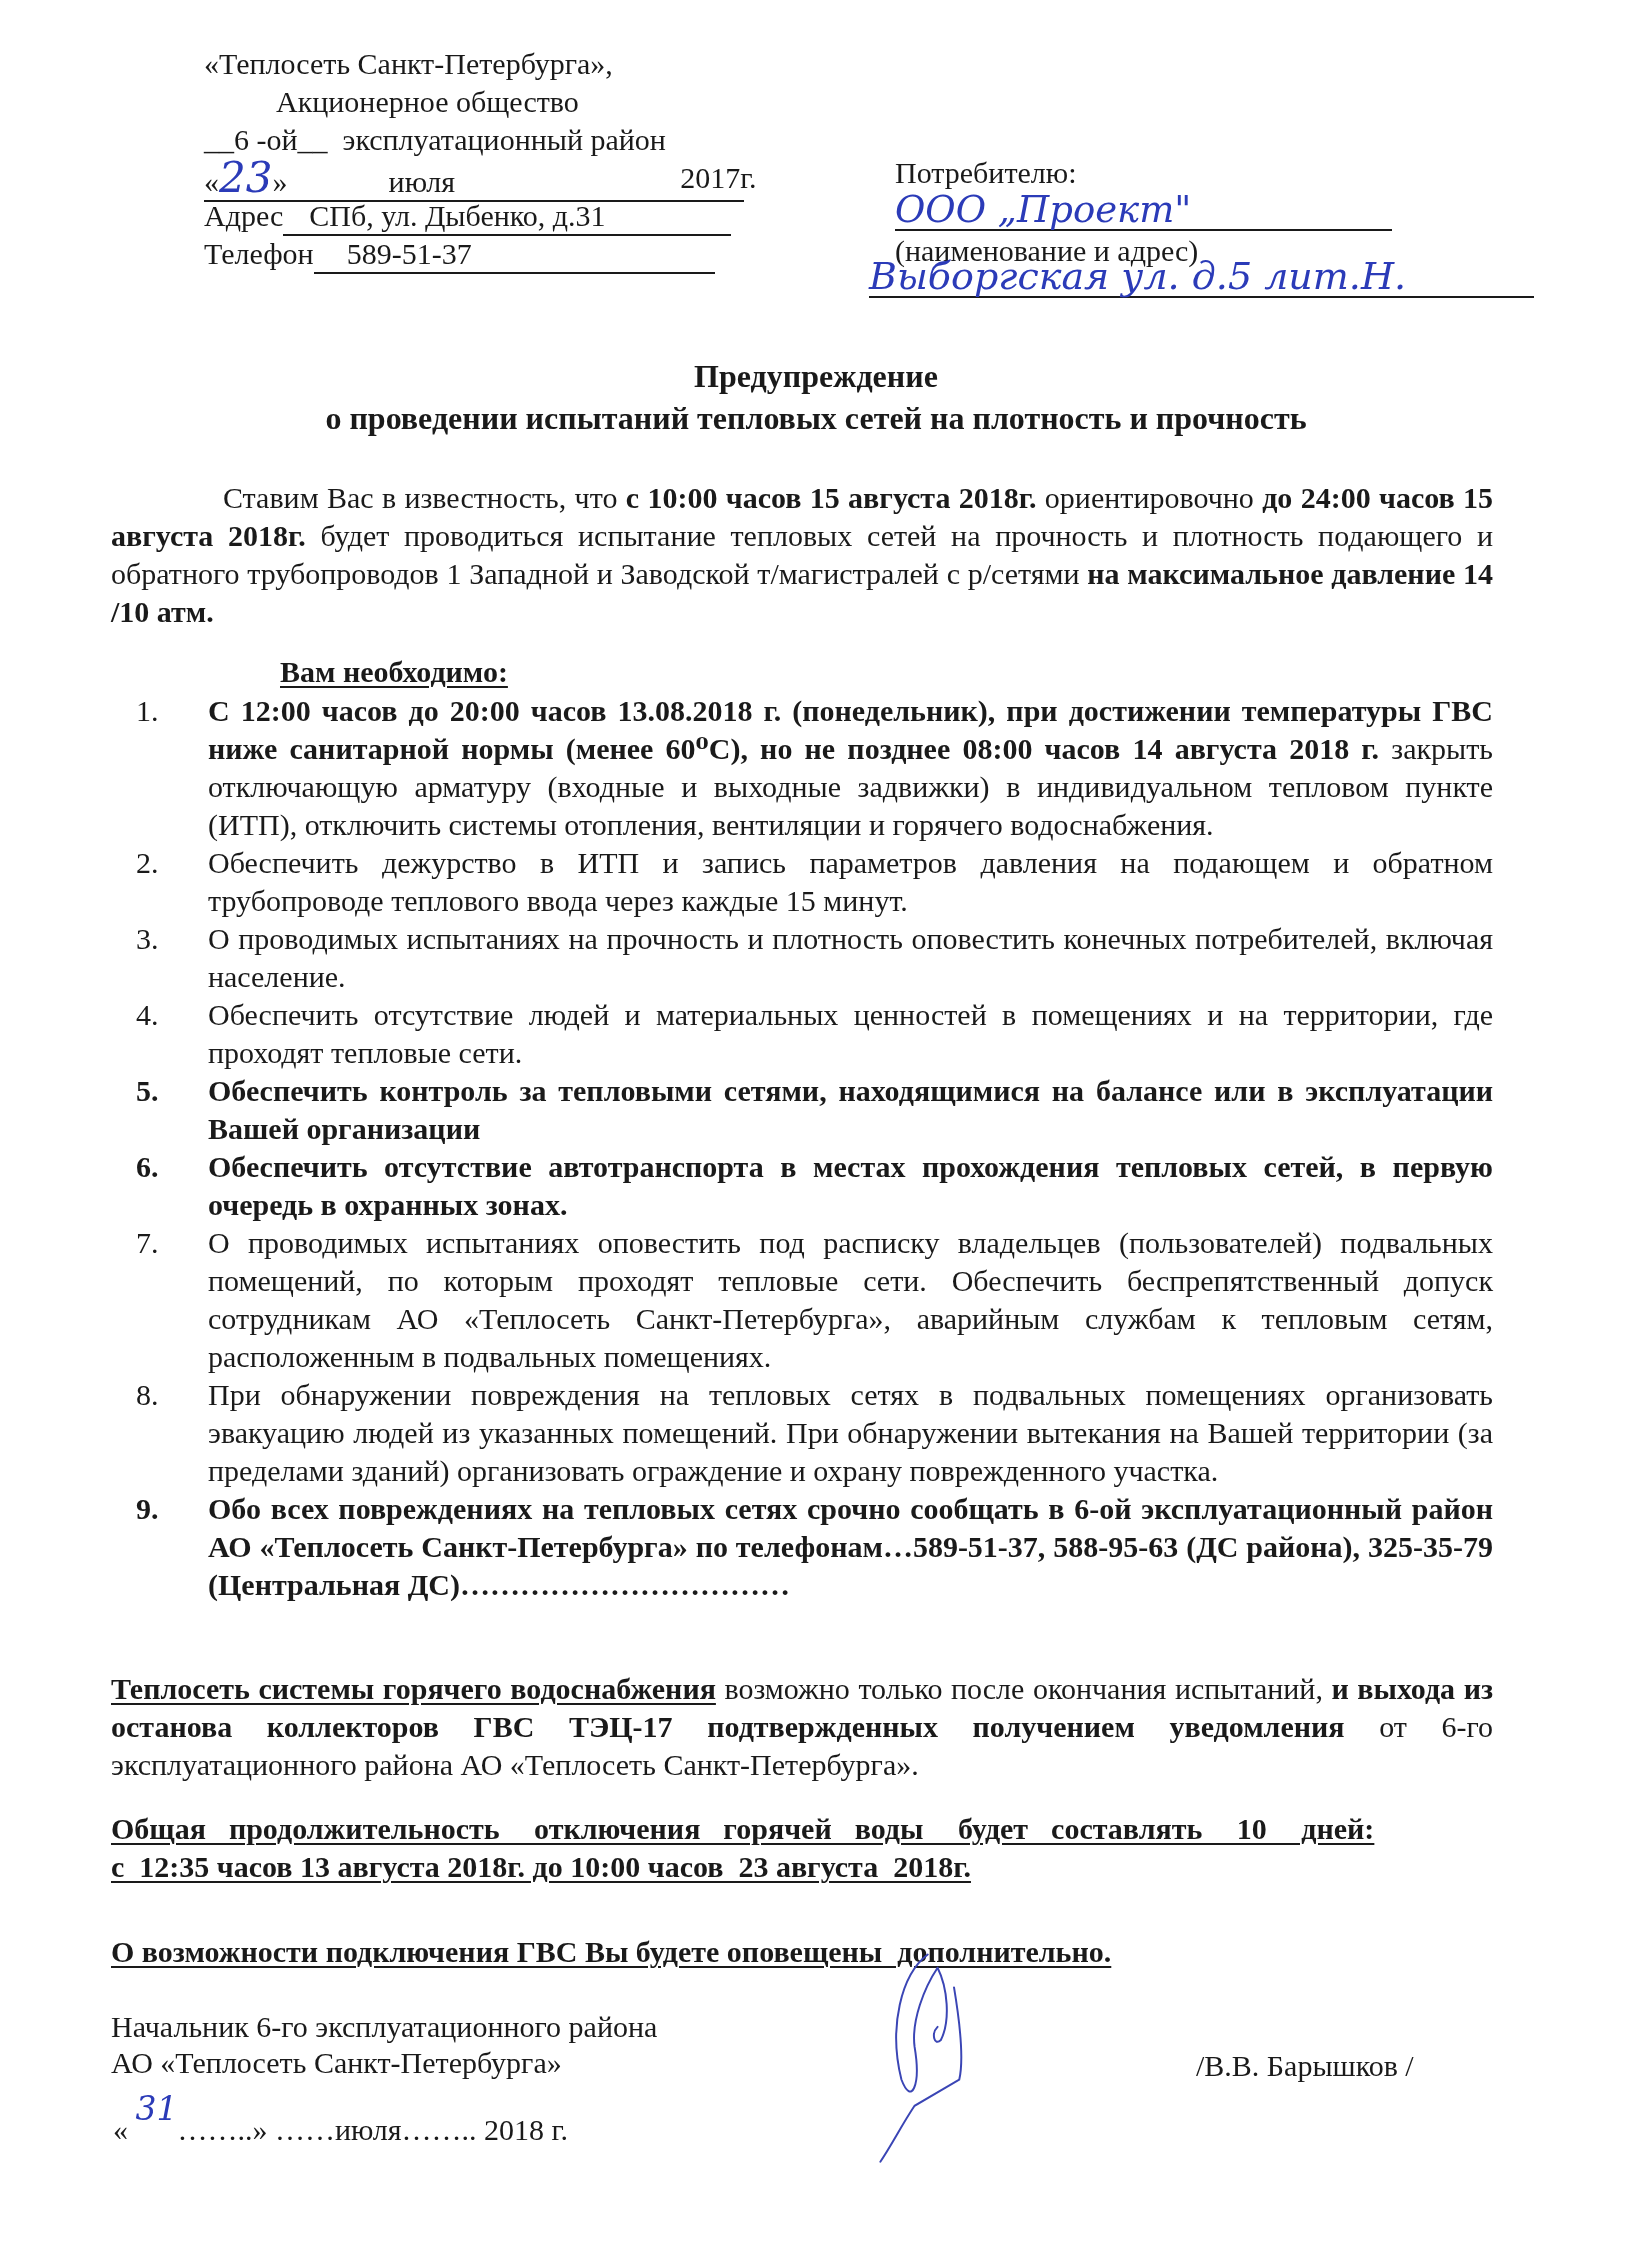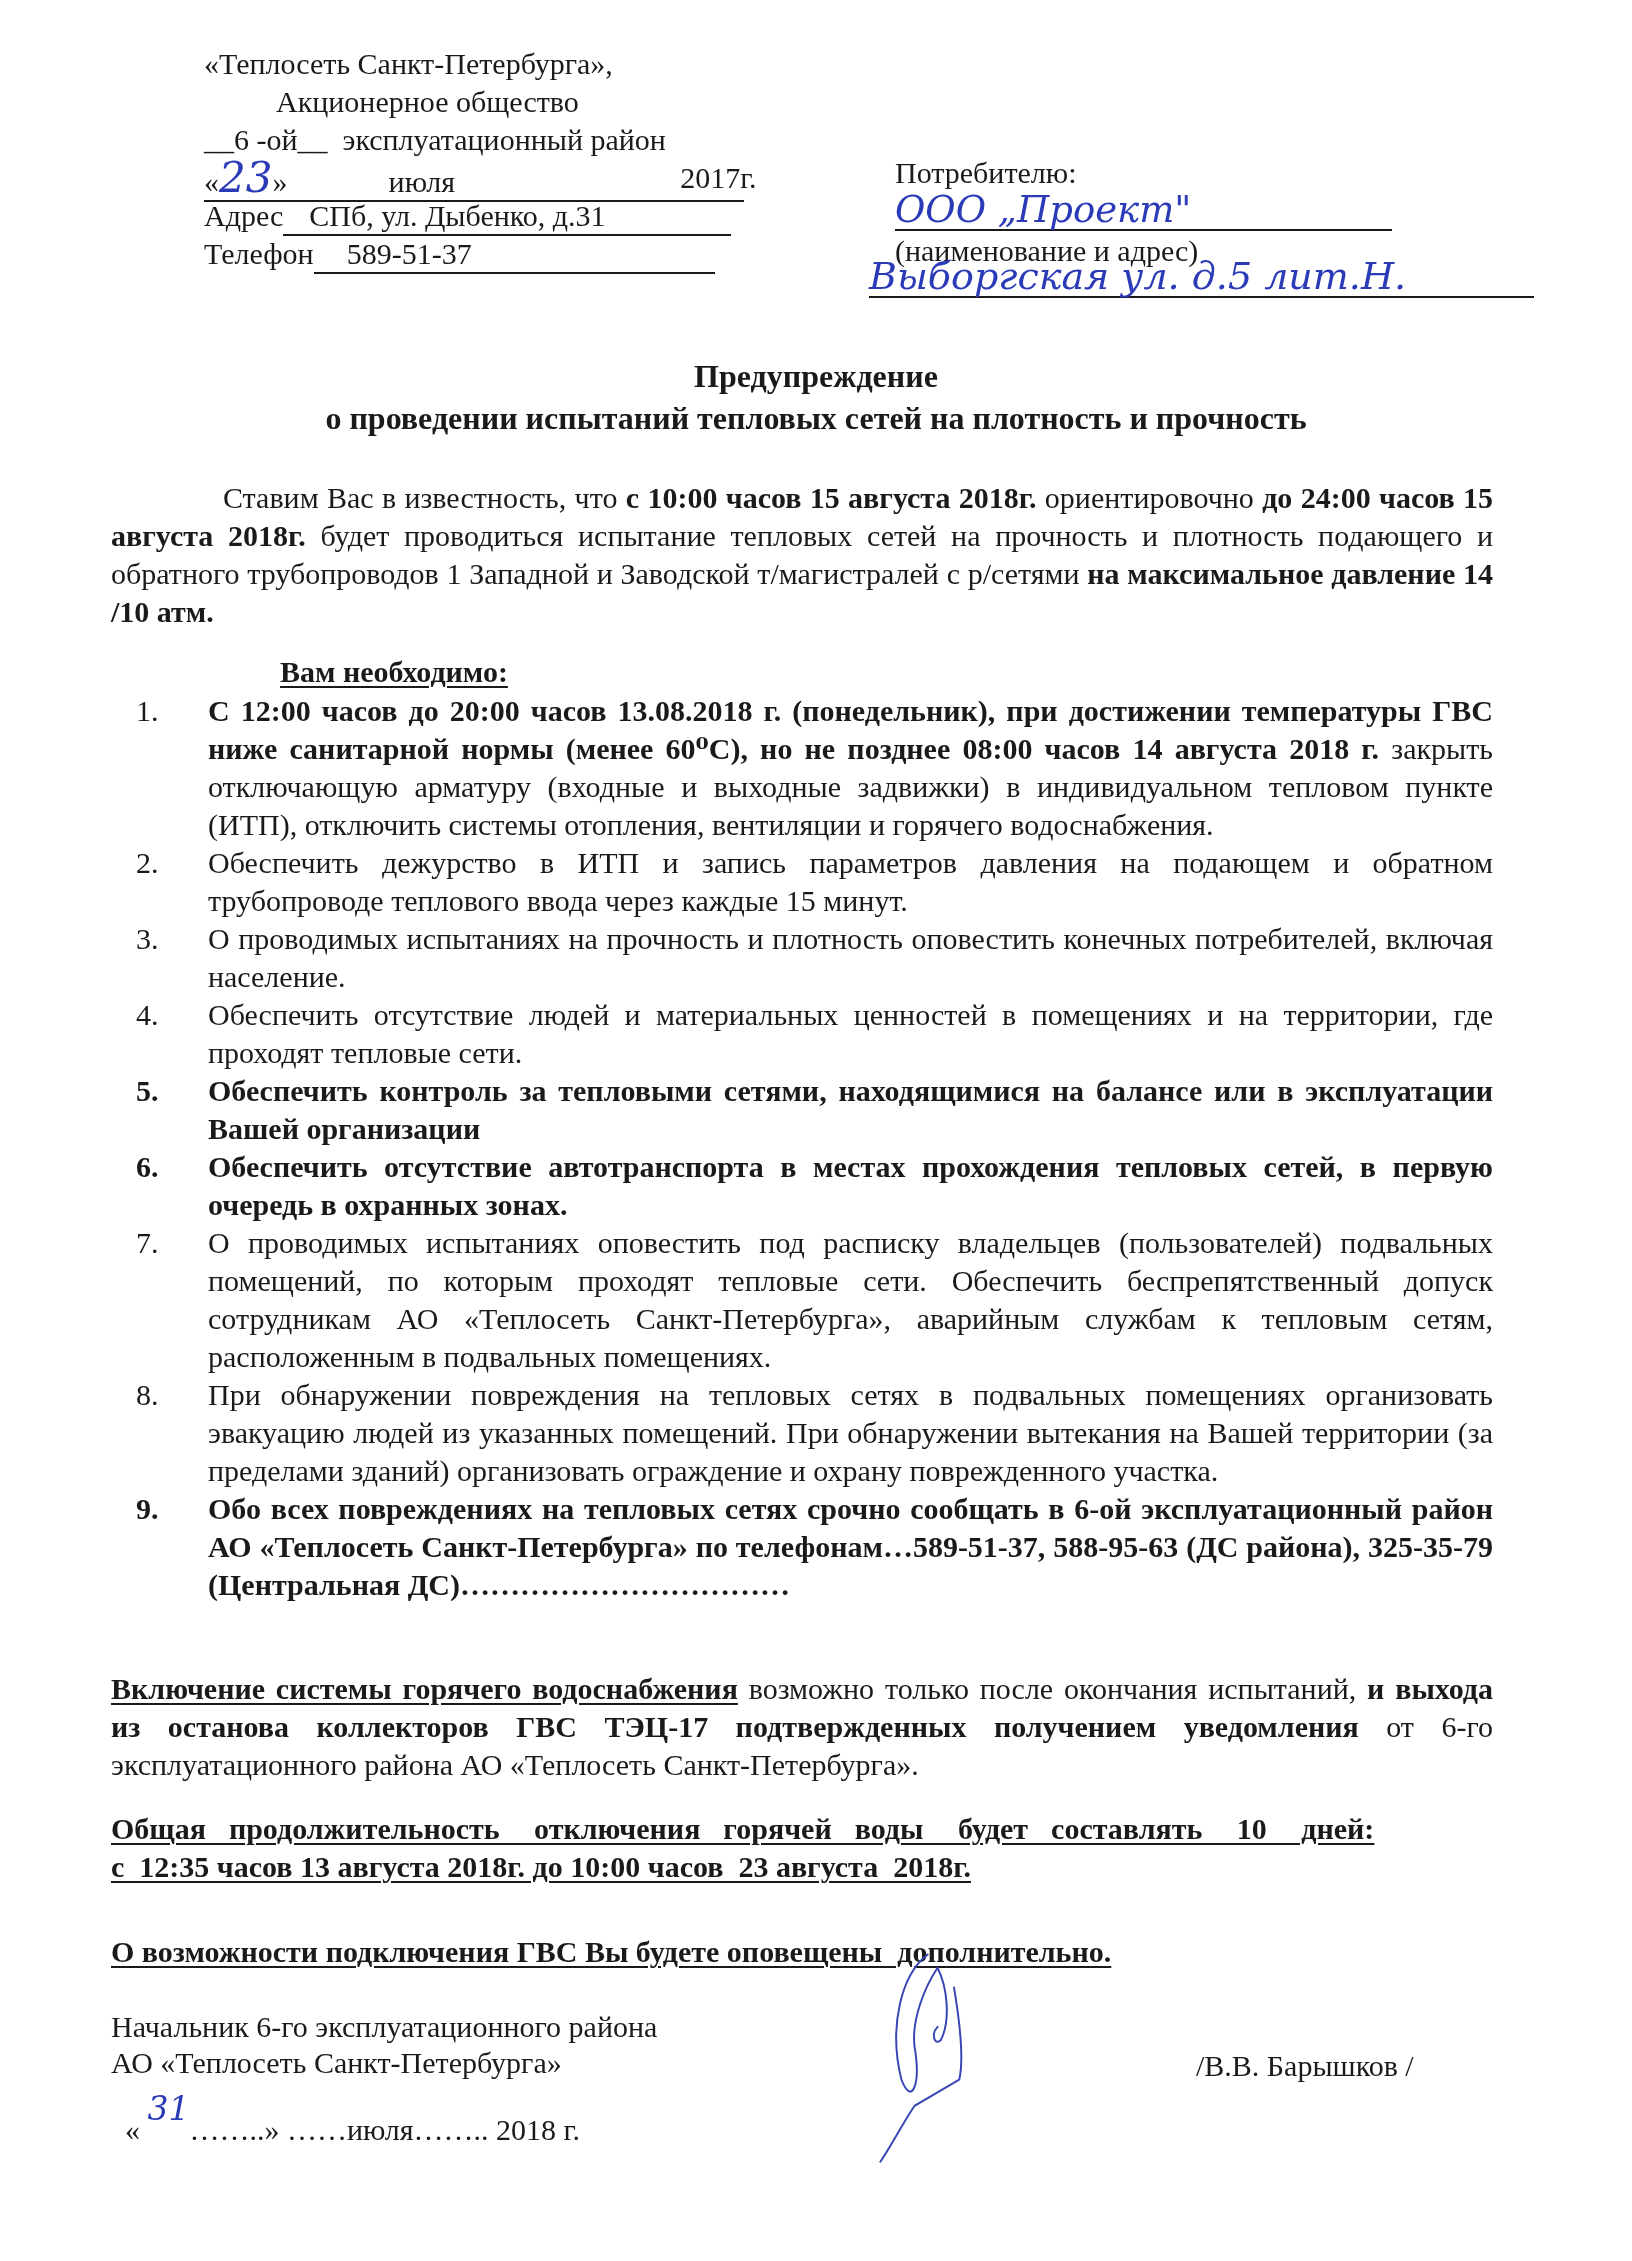--- a/index.html
+++ b/index.html
@@ -81,31 +81,31 @@
   <li><span class="num">3.</span><b></b><span>О проводимых испытаниях на прочность и плотность оповестить конечных потребителей, включая  население.</span></li>
   <li><span class="num">4.</span><b></b><span>Обеспечить отсутствие людей и материальных ценностей в помещениях и на территории, где проходят тепловые сети.</span></li>
   <li><b class="num">5.</b><b>Обеспечить  контроль  за  тепловыми  сетями,  находящимися  на  балансе  или  в эксплуатации Вашей организации</b><span></span></li>
   <li><b class="num">6.</b><b>Обеспечить  отсутствие  автотранспорта  в  местах  прохождения  тепловых  сетей,  в первую очередь в  охранных  зонах.</b><span></span></li>
   <li><span class="num">7.</span><b></b><span>О проводимых испытаниях оповестить  под расписку владельцев (пользователей) подвальных помещений, по которым проходят тепловые сети. Обеспечить беспрепятственный допуск сотрудникам АО «Теплосеть Санкт-Петербурга», аварийным службам к тепловым сетям, расположенным в подвальных помещениях.</span></li>
   <li><span class="num">8.</span><b></b><span>При обнаружении повреждения на тепловых сетях в подвальных помещениях организовать эвакуацию людей из указанных помещений.  При обнаружении вытекания на Вашей территории (за пределами зданий) организовать ограждение и охрану поврежденного участка.</span></li>
   <li><b class="num">9.</b><b>Обо всех  повреждениях на тепловых сетях срочно сообщать в 6-ой эксплуатационный район АО «Теплосеть Санкт-Петербурга»   по телефонам…589-51-37, 588-95-63 (ДС района), 325-35-79 (Центральная ДС)……………………………</b><span></span></li>
 </ol>
 
 <div class="abs para" style="top:1670px;">
-  <b class="u">Включение системы горячего водоснабжения</b><span> возможно только после окончания испытаний, </span><b>и выхода из останова коллекторов ГВС ТЭЦ-17 подтвержденных  получением уведомления</b><span> от 6-го эксплуатационного района АО «Теплосеть Санкт-Петербурга».</span>
+  <b class="u">Теплосеть системы горячего водоснабжения</b><span> возможно только после окончания испытаний, </span><b>и выхода из останова коллекторов ГВС ТЭЦ-17 подтвержденных  получением уведомления</b><span> от 6-го эксплуатационного района АО «Теплосеть Санкт-Петербурга».</span>
 </div>
 
 <div class="abs t b u" style="left:111px; top:1811px; width:1382px; white-space:pre; word-spacing:4px;">Общая  продолжительность   отключения  горячей  воды   будет  составлять   10   дней:</div>
 <div class="abs t b u" style="left:111px; top:1849px; white-space:pre;">с  12:35 часов 13 августа 2018г. до 10:00 часов  23 августа  2018г.</div>
 
 <div class="abs t b u" style="left:111px; top:1934px; white-space:pre;">О возможности подключения ГВС Вы будете оповещены  дополнительно.</div>
 
 <div class="abs t" style="left:111px; top:2009px;">Начальник 6-го эксплуатационного района</div>
 <div class="abs t" style="left:111px; top:2045px;">АО «Теплосеть Санкт-Петербурга»</div>
 <div class="abs t" style="left:1196px; top:2048px;">/В.В. Барышков /</div>
-<div class="abs t" style="left:125px; top:2111px;">
+<div class="abs t" style="left:113px; top:2111px;">
   <span>« </span><span class="ink" style="position:relative; top:-20px; font-size:33px;">31</span><span>……..» ……</span><span>июля</span><span>…….. 2018 г.</span>
 </div>
 
 <svg class="abs sig-scribble" viewBox="0 0 170 330">
   <path d="M80 10 C40 40, 20 120, 40 200 C55 240, 70 210, 60 150 C55 110, 75 60, 95 30 M95 30 C110 60, 115 110, 100 140 C90 150, 85 130, 95 120 M120 60 C130 120, 135 170, 128 200 L60 240 C40 270, 25 300, 8 325" fill="none" stroke="#3a45b5" stroke-width="3" stroke-linecap="round"></path>
 </svg>
 
 
 </body></html>

